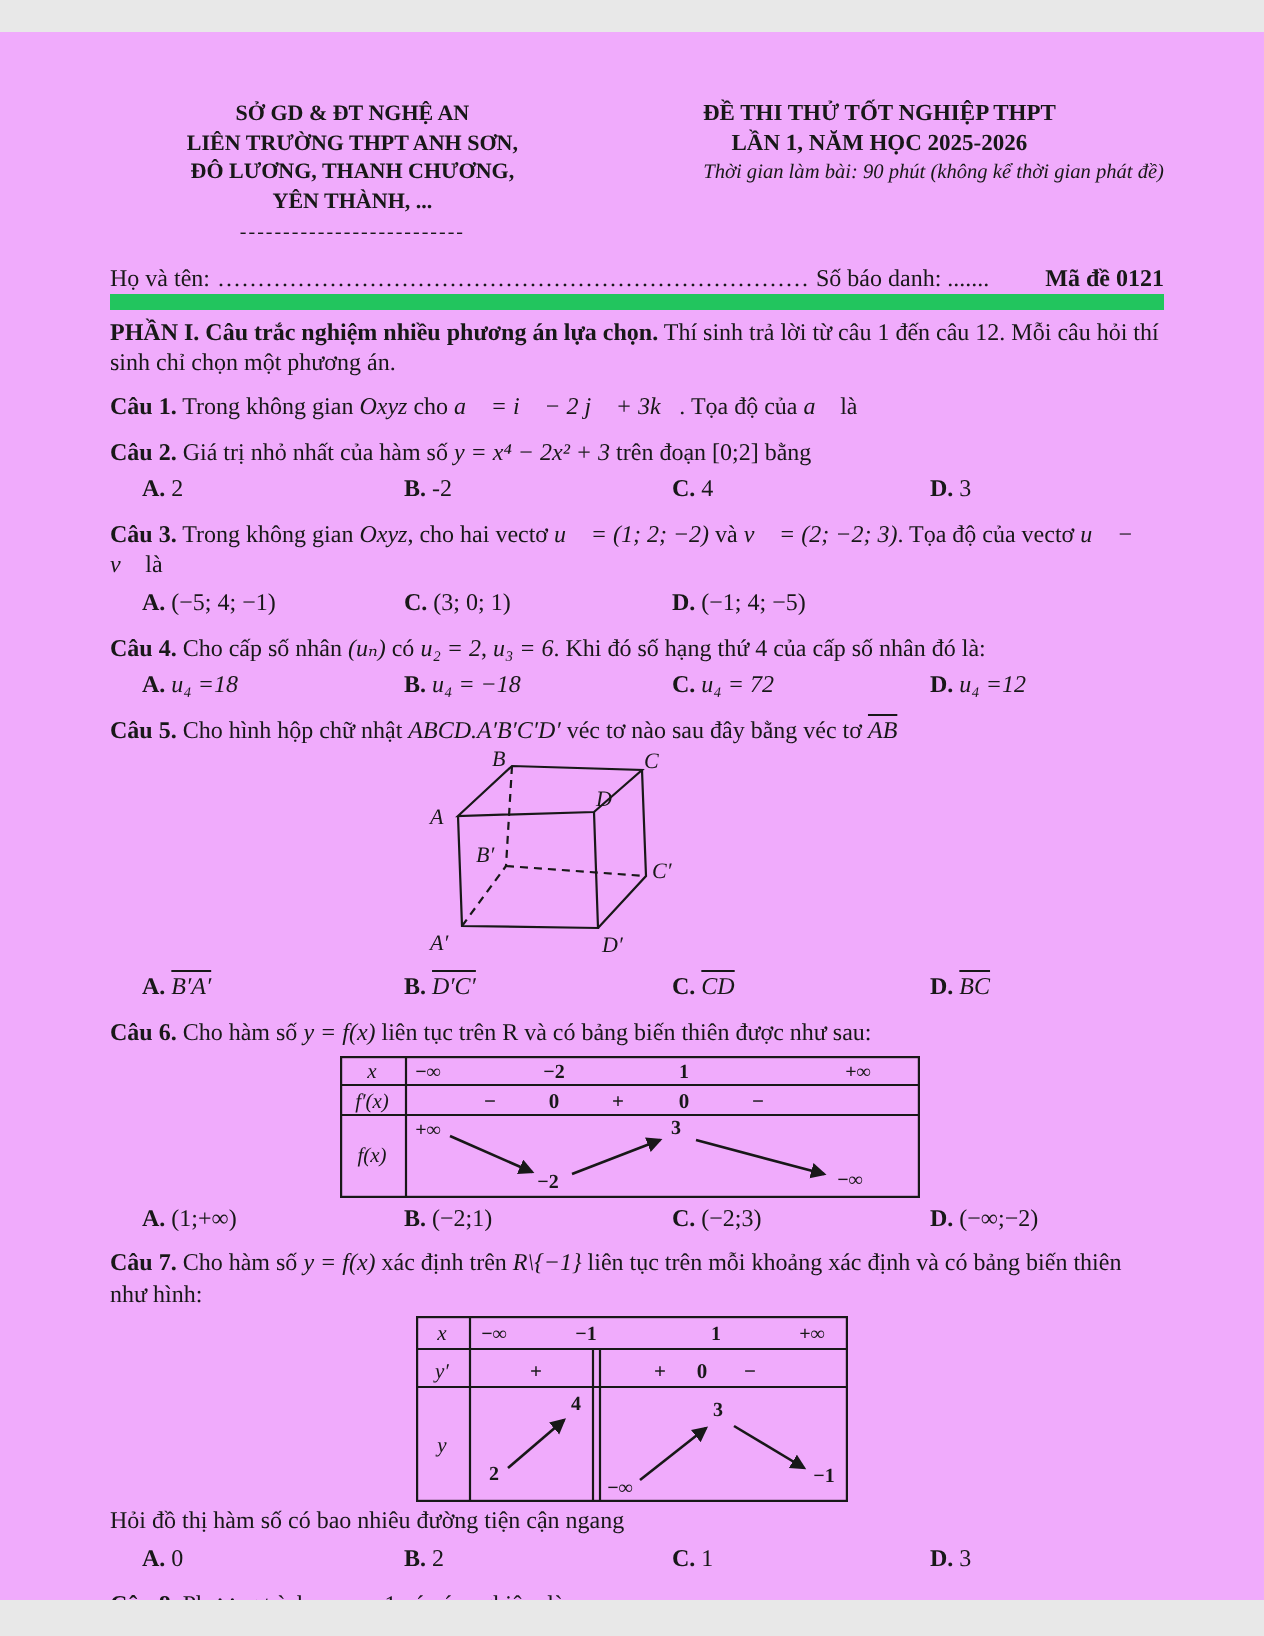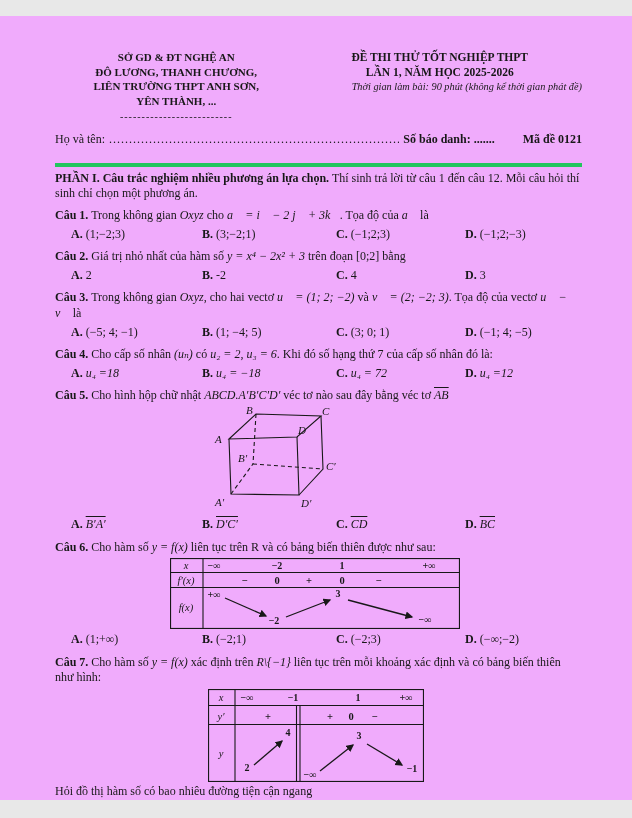--- a/index.html
+++ b/index.html
@@ -10,24 +10,24 @@
   }
   
   .hdr{display:flex;}
   .hdr-left{width:46%;text-align:center;}
   .hdr-right{width:54%;text-align:center;}
   .hl{font-weight:bold;font-size:11px;line-height:1.32;}
   .hr1{font-weight:bold;font-size:11.5px;line-height:1.32;}
   .hr-it{font-style:italic;font-size:10.3px;margin-top:1px;text-align:right;}
   .hsep{font-size:10px;letter-spacing:1px;margin-top:3px;}
   
-  .info{display:flex;align-items:flex-end;margin-top:10px;border-bottom:4px solid #22c55e;
-        padding-bottom:16px;font-size:12px;}
+  .info{display:flex;align-items:flex-end;margin-top:10px;border-bottom:8px solid #22c55e;
+        padding-bottom:0;font-size:12px;}
   .dots{flex:1;overflow:hidden;white-space:nowrap;margin:0 4px;letter-spacing:1px;}
-  .sbd{white-space:nowrap;margin-right:28px;font-weight:bold;}
+  .sbd{white-space:nowrap;margin-right:28px;}
   .made{font-weight:bold;white-space:nowrap;}
   
   .part{font-size:12px;line-height:1.25;margin-top:4px;text-align:left;}
   .b{font-weight:bold;}
   .m{font-style:italic;}
   .ov{text-decoration:overline;text-align:right;}
   
   .q{font-size:12px;line-height:1.3;margin-top:7px;}
   .opts{display:grid;grid-template-columns:131px 134px 129px 1fr;padding-left:16px;margin-top:3px;}
   .opt .letter{font-weight:bold;}
@@ -45,22 +45,22 @@
   .arrowln{stroke:#181818;stroke-width:1.3;}
 </style>
 </head>
 <body>
 
 <div class="page">
 
   <div class="hdr">
     <div class="hdr-left">
       <div class="hl">SỞ GD &amp; ĐT NGHỆ AN</div>
+      <div class="hl">LIÊN TRƯỜNG THPT ANH SƠN,</div>
       <div class="hl">ĐÔ LƯƠNG, THANH CHƯƠNG,</div>
-      <div class="hl">LIÊN TRƯỜNG THPT ANH SƠN,</div>
       <div class="hl">YÊN THÀNH, ...</div>
       <div class="hsep">--------------------------</div>
     </div>
     <div class="hdr-right">
       <div class="hr1">ĐỀ THI THỬ TỐT NGHIỆP THPT</div>
       <div class="hr1">LẦN 1, NĂM HỌC 2025-2026</div>
       <div class="hr-it">Thời gian làm bài: 90  phút (không kể thời gian phát đề)</div>
     </div>
   </div>
 
@@ -68,50 +68,43 @@
     <span>Họ và tên:</span>
     <span class="dots">...........................................................................................................</span>
     <span class="sbd">Số báo danh: .......</span>
     <span class="made">Mã đề 0121</span>
   </div>
 
   <div class="part"><span class="b">PHẦN I. Câu trắc nghiệm nhiều phương án lựa chọn.</span><span> Thí sinh trả lời từ câu 1 đến câu 12. Mỗi câu hỏi thí sinh chỉ chọn một phương án.</span></div>
 
   <div class="q">
     <div><span class="b">Câu 1.</span><span> Trong không gian </span><span class="m">Oxyz</span><span> cho </span><span class="m">a⃗ = i⃗ − 2 j⃗ + 3k⃗</span><span>. Tọa độ của </span><span class="m">a⃗</span><span> là</span></div>
-    <div class="opts">
-      <span class="opt"><span class="letter">A.</span> <span>(1;−2;3)</span></span>
-      <span class="opt"><span class="letter">B.</span> <span>(3;−2;1)</span></span>
-      <span class="opt"><span class="letter">C.</span> <span>(−1;2;3)</span></span>
-      <span class="opt"><span class="letter">D.</span> <span>(−1;2;−3)</span></span>
-    </div>
   </div>
 
   <div class="q">
     <div><span class="b">Câu 2.</span><span> Giá trị nhỏ nhất của hàm số </span><span class="m">y = x⁴ − 2x² + 3</span><span> trên đoạn </span><span>[0;2]</span><span> bằng</span></div>
     <div class="opts">
       <span class="opt"><span class="letter">A.</span> <span>2</span></span>
       <span class="opt"><span class="letter">B.</span> <span>-2</span></span>
       <span class="opt"><span class="letter">C.</span> <span>4</span></span>
       <span class="opt"><span class="letter">D.</span> <span>3</span></span>
     </div>
   </div>
 
   <div class="q">
     <div><span class="b">Câu 3.</span><span> Trong không gian </span><span class="m">Oxyz</span><span>, cho hai vectơ </span><span class="m">u⃗ = (1; 2; −2)</span><span> và </span><span class="m">v⃗ = (2; −2; 3)</span><span>. Tọa độ của vectơ </span><span class="m">u⃗ − v⃗</span><span> là</span></div>
     <div class="opts">
       <span class="opt"><span class="letter">A.</span> <span>(−5; 4; −1)</span></span>
-      <span class="opt"><span class="letter">B.</span> <span>(1; −4; 5)</span></span>
       <span class="opt"><span class="letter">C.</span> <span>(3; 0; 1)</span></span>
       <span class="opt"><span class="letter">D.</span> <span>(−1; 4; −5)</span></span>
     </div>
   </div>
 
   <div class="q">
-    <div><span class="b">Câu 4.</span><span> Cho cấp số nhân </span><span class="m">(uₙ)</span><span> có </span><span class="m">u₂ = 2</span><span>, </span><span class="m">u₃ = 6</span><span>. Khi đó số hạng thứ 7 của cấp số nhân đó là:</span></div>
+    <div><span class="b">Câu 4.</span><span> Cho cấp số nhân </span><span class="m">(uₙ)</span><span> có </span><span class="m">u₂ = 2</span><span>, </span><span class="m">u₃ = 6</span><span>. Khi đó số hạng thứ 4 của cấp số nhân đó là:</span></div>
     <div class="opts">
       <span class="opt"><span class="letter">A.</span> <span class="m">u₄ =18</span></span>
       <span class="opt"><span class="letter">B.</span> <span class="m">u₄ = −18</span></span>
       <span class="opt"><span class="letter">C.</span> <span class="m">u₄ = 72</span></span>
       <span class="opt"><span class="letter">D.</span> <span class="m">u₄ =12</span></span>
     </div>
   </div>
 
   <div class="q">
     <div><span class="b">Câu 5.</span><span> Cho hình hộp chữ nhật </span><span class="m">ABCD.A′B′C′D′</span><span>  véc tơ nào sau đây bằng véc tơ </span><span class="m ov">AB</span></div>

